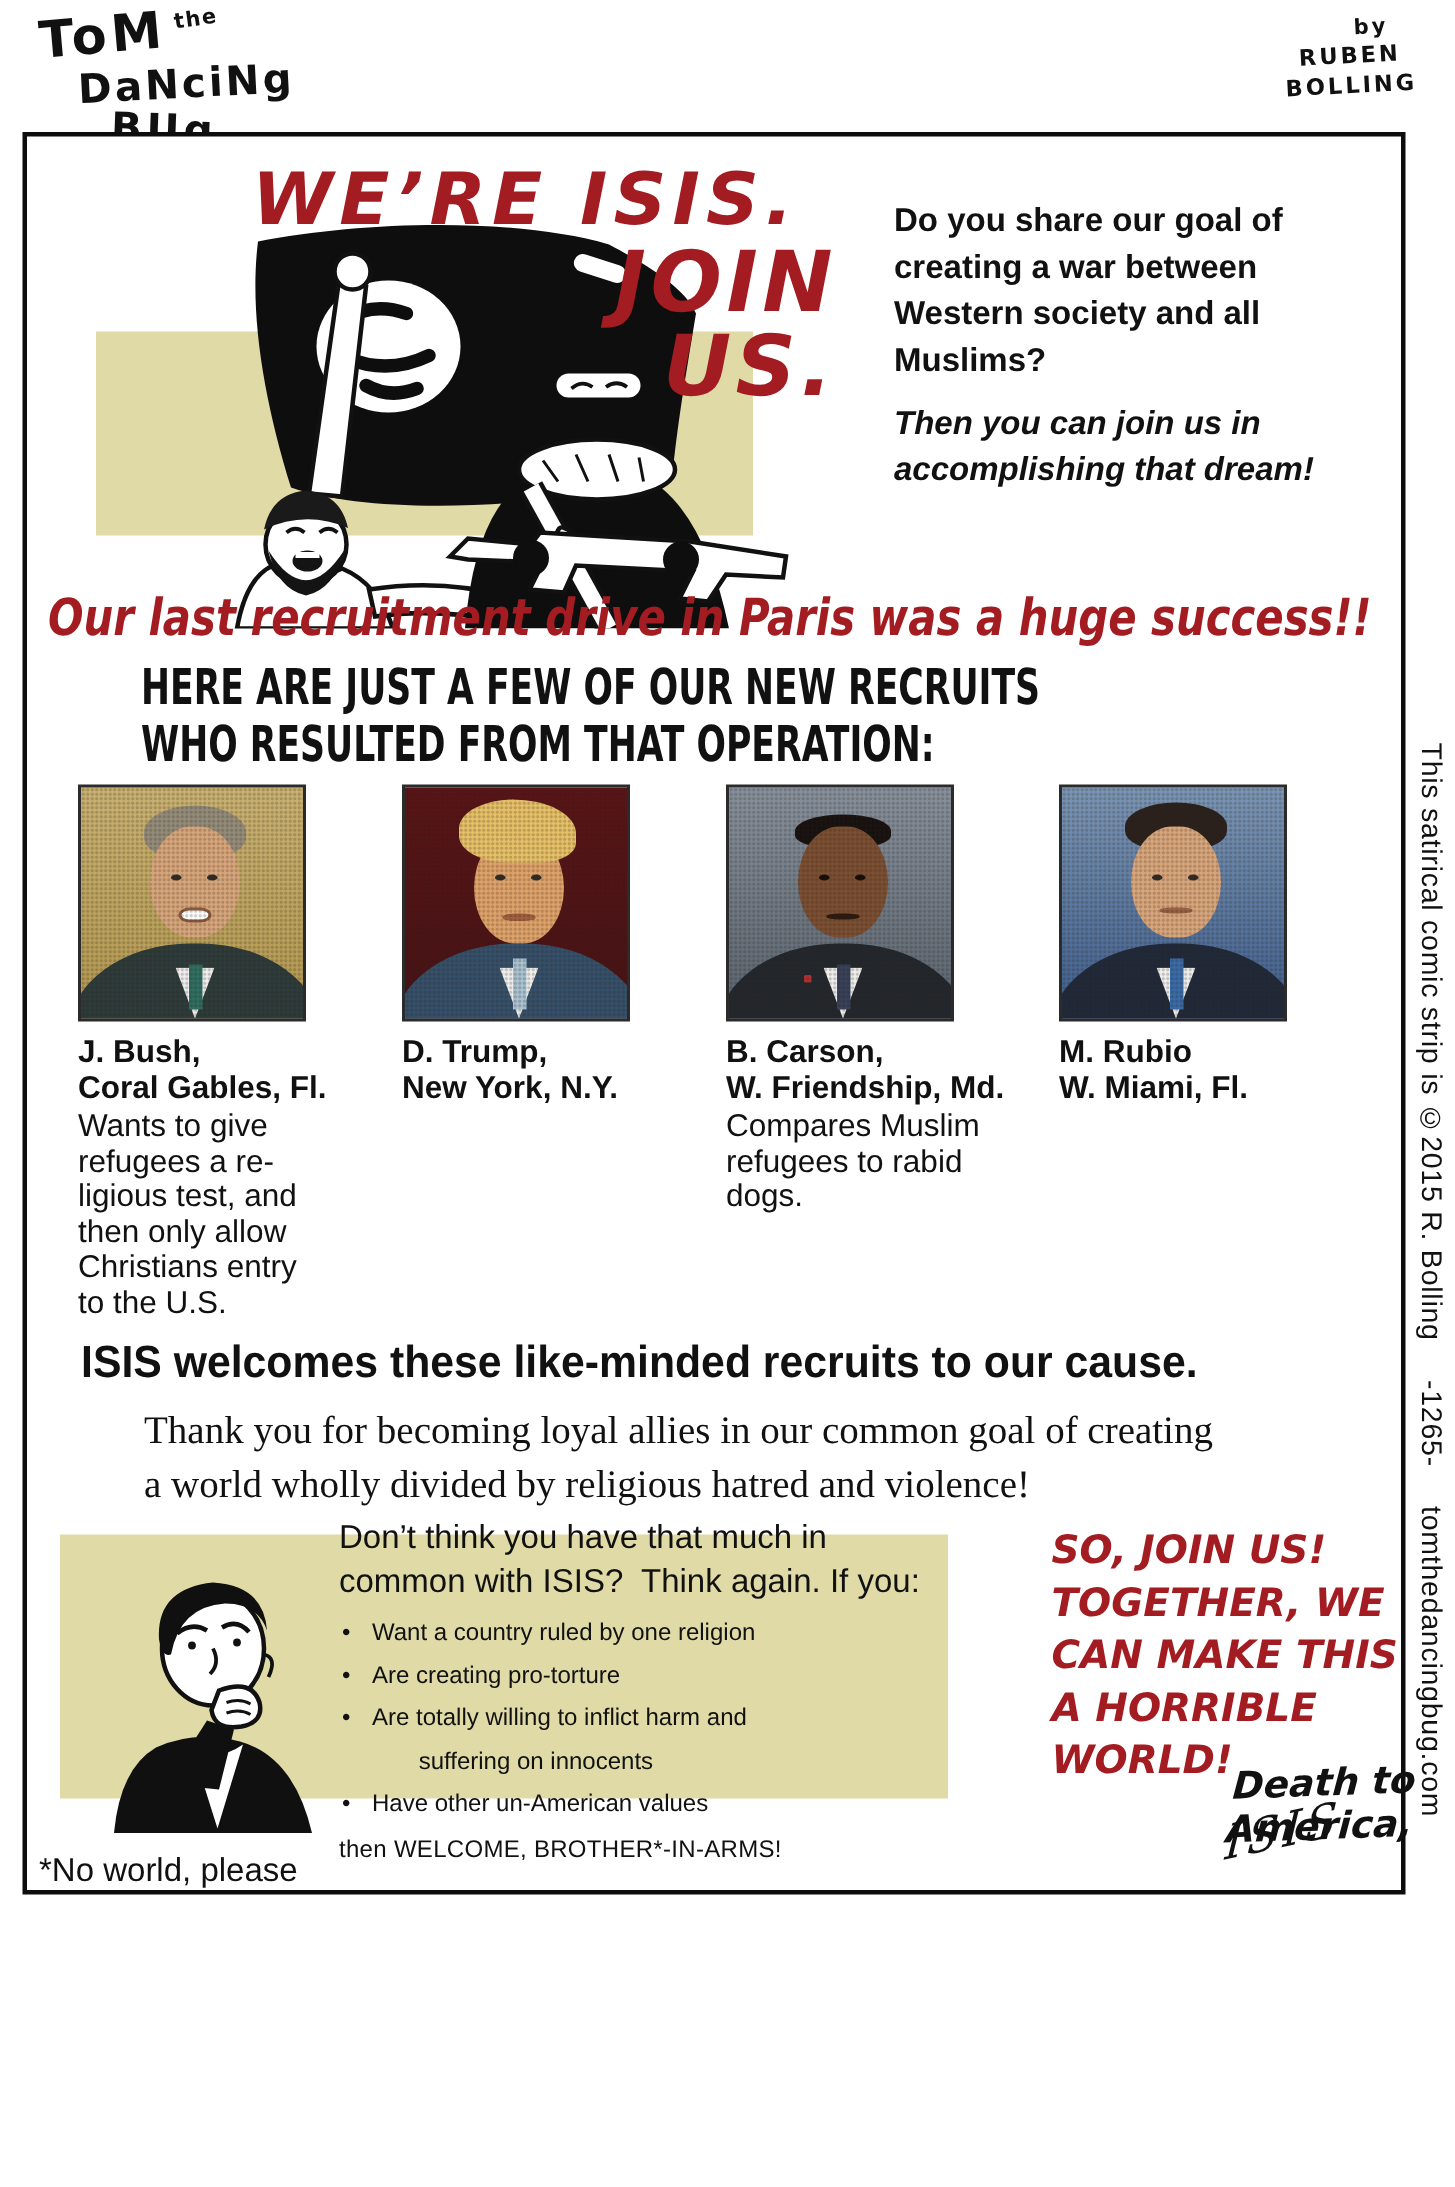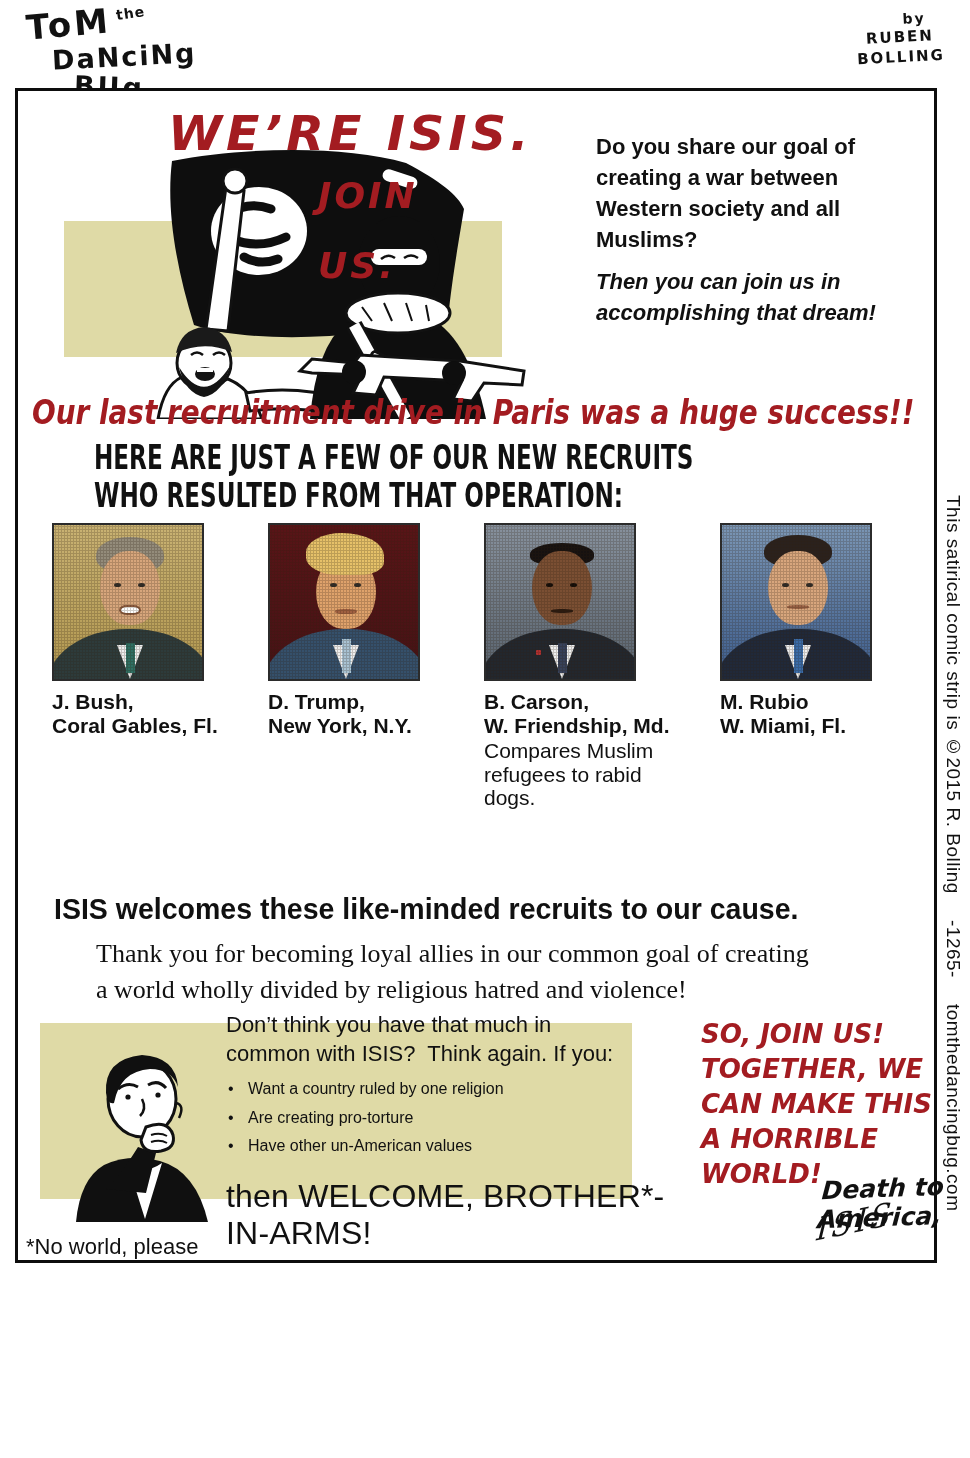--- a/index.html
+++ b/index.html
@@ -22,39 +22,39 @@
   .logo .l3{font-size:27px;letter-spacing:3px;margin:4px 0 0 48px;transform:rotate(2deg);}
   .byline{position:absolute;left:845px;top:10px;width:110px;text-align:center;
     font-family:"DejaVu Sans",sans-serif;font-size:15px;font-weight:600;letter-spacing:2px;
     line-height:1.3;transform:rotate(-3deg);}
   .byline .by{margin-right:-30px;font-size:14px;}
   
   .panel{position:absolute;left:15px;top:88px;width:922px;height:1175px;border:3px solid #0d0d0d;background:#fff;}
   .headline-main{position:absolute;left:150px;top:14px;font-family:"DejaVu Sans",sans-serif;
     font-style:italic;font-weight:800;font-size:48px;letter-spacing:4px;color:var(--red);
     transform:scaleX(1.02);transform-origin:left top;white-space:nowrap;}
-  .headline-join{position:absolute;left:300px;top:70px;width:240px;text-align:left;
-    font-family:"DejaVu Sans",sans-serif;font-style:italic;font-weight:800;font-size:36px;
-    letter-spacing:3px;line-height:70px;color:var(--red);}
+  .headline-join{position:absolute;left:300px;top:70px;width:240px;text-align:right;
+    font-family:"DejaVu Sans",sans-serif;font-style:italic;font-weight:800;font-size:56px;
+    letter-spacing:3px;line-height:56px;color:var(--red);}
   
   .scene{position:absolute;left:36px;top:56px;}
   
   .intro{position:absolute;left:578px;top:40px;width:340px;}
   .intro .q{font-weight:bold;font-size:22px;line-height:31px;white-space:pre-line;}
   .intro .a{font-weight:bold;font-style:italic;font-size:22px;line-height:31px;white-space:pre-line;margin-top:11px;}
   
   .success{position:absolute;left:14px;top:301px;width:1080px;font-family:"DejaVu Sans",sans-serif;
     font-style:italic;font-weight:800;font-size:34px;color:var(--red);
     transform:scaleX(0.82);transform-origin:left top;white-space:nowrap;}
   .recruits-h{position:absolute;left:76px;top:348px;width:1000px;font-family:"DejaVu Sans",sans-serif;
     font-weight:800;font-size:33px;line-height:38px;transform:scaleX(0.70);transform-origin:left top;
     white-space:pre-line;}
   
   .card{position:absolute;top:432px;width:205px;}
-  .card.c1{left:34px;} .card.c2{left:250px;} .card.c3{left:466px;} .card.c4{left:688px;margin-left:14px;}
+  .card.c1{left:34px;} .card.c2{left:250px;} .card.c3{left:466px;} .card.c4{left:688px;}
   .ph{position:relative;width:152px;height:158px;border:2px solid #2b2b2b;overflow:hidden;}
   .ph::after{content:"";position:absolute;inset:0;
     background-image:radial-gradient(rgba(45,30,15,.22) 1px,transparent 1.35px);
     background-size:3px 3px;}
   .ph .hair,.ph .face,.ph .suit,.ph .shirt,.ph .tie,.ph .eye,.ph .mouth{position:absolute;}
   .ph .hair{left:42px;top:12px;width:68px;height:36px;border-radius:55% 55% 45% 45%;}
   .ph .face{left:46px;top:26px;width:60px;height:74px;border-radius:50%/55%;}
   .ph .eye{width:7px;height:4px;border-radius:50%;background:#2f2b26;top:58px;}
   .ph .eye.l{left:60px;} .ph .eye.r{left:84px;}
   .ph .mouth{left:65px;top:80px;width:22px;height:7px;border-radius:0 0 50% 50%;}
@@ -95,21 +95,21 @@
   .thanks{position:absolute;left:78px;top:845px;width:840px;font-family:"Liberation Serif",serif;
     font-size:26px;line-height:36px;white-space:pre-line;}
   
   .khaki-box{position:absolute;left:22px;top:932px;width:592px;height:176px;background:var(--khaki);}
   .thinker{position:absolute;left:30px;top:936px;}
   .pitch{position:absolute;left:208px;top:919px;width:450px;}
   .pitch .pi{font-size:22px;line-height:29px;white-space:pre-wrap;}
   .bullets{margin-top:7px;}
   .bullet{position:relative;padding-left:22px;font-size:16px;line-height:28.5px;white-space:pre-wrap;}
   .bullet::before{content:"•";position:absolute;left:2px;}
-  .pitch .pc{margin-top:17px;font-size:32px;letter-spacing:0.2px;}
+  .pitch .pc{margin-top:7px;font-size:16px;letter-spacing:0.2px;}
   .join{position:absolute;left:683px;top:926px;width:240px;font-family:"DejaVu Sans",sans-serif;
     font-style:italic;font-weight:800;font-size:26px;line-height:35px;color:var(--red);white-space:pre-line;}
   .sig1{position:absolute;left:690px;top:1085px;width:235px;text-align:right;
     font-family:"DejaVu Sans",sans-serif;font-weight:800;font-style:italic;font-size:25px;
     transform:rotate(-2deg) skewX(-6deg);}
   .sig2{position:absolute;left:798px;top:1112px;font-family:"DejaVu Serif",serif;font-style:italic;
     font-size:31px;letter-spacing:3px;transform:rotate(-12deg) skewX(-16deg);}
   .footnote{position:absolute;left:8px;top:1143px;font-size:22px;}
   
   .side{position:absolute;left:938px;top:495px;width:30px;display:flex;flex-direction:column;
@@ -203,20 +203,26 @@
           <div class="shirt"></div>
           <div class="tie"></div>
         <div class="hair"></div>
           <div class="face"></div>
         <div class="eye l"></div>
           <div class="eye r"></div>
           <div class="mouth"></div>
       </div>
       <div class="nm">J. Bush,
 Coral Gables, Fl.</div>
+      <div class="ds">Wants to give
+refugees a re-
+ligious test, and
+then only allow
+Christians entry
+to the U.S.</div>
     </div>
     <div class="card c2">
       <div class="ph p2">
         <div class="suit"></div>
           <div class="shirt"></div>
           <div class="tie"></div>
         <div class="face"></div>
           <div class="hair"></div>
         <div class="eye l"></div>
           <div class="eye r"></div>
@@ -276,20 +282,22 @@
       <path d="M94 72 q5 10 -2 17" stroke="#111" stroke-width="2.5" fill="none"></path>
       <path d="M98 100 q22 -8 27 8 q3 13 -12 16 q-18 3 -20 -11 z" fill="#fff" stroke="#111" stroke-width="3"></path>
       <path d="M103 108 q9 -3 16 1 M103 115 q9 -3 16 1" stroke="#111" stroke-width="2" fill="none"></path>
     </svg>
     <div class="pitch">
       <div class="pi">Don’t think you have that much in
 common with ISIS?  Think again. If you:</div>
       <div class="bullets">
         <div class="bullet">Want a country ruled by one religion</div>
         <div class="bullet">Are creating pro-torture</div>
+        <div class="bullet">Are totally willing to inflict harm and
+       suffering on innocents</div>
         <div class="bullet">Have other un-American values</div>
       </div>
       <div class="pc">then WELCOME, BROTHER*-IN-ARMS!</div>
     </div>
     <div class="join">SO, JOIN US!
 TOGETHER, WE
 CAN MAKE THIS
 A HORRIBLE
 WORLD!</div>
     <div class="sig1">Death to America,</div>

